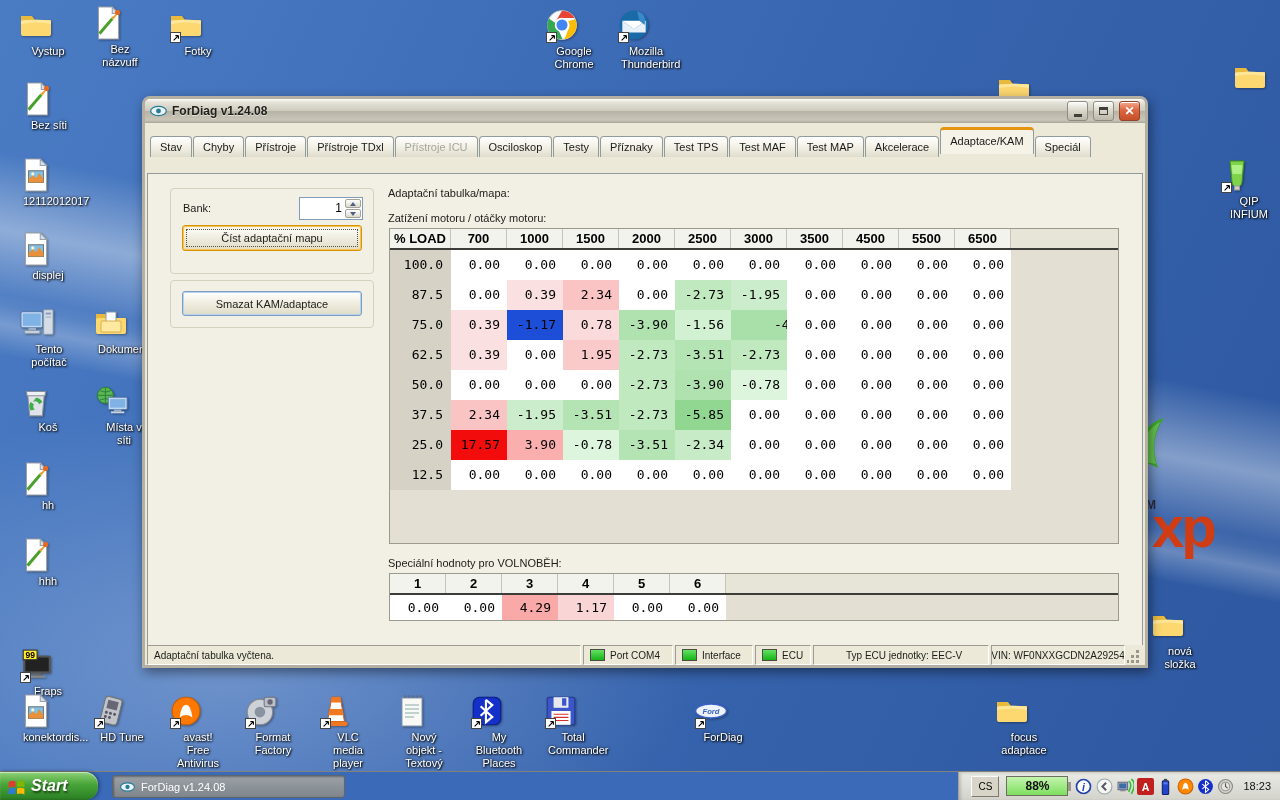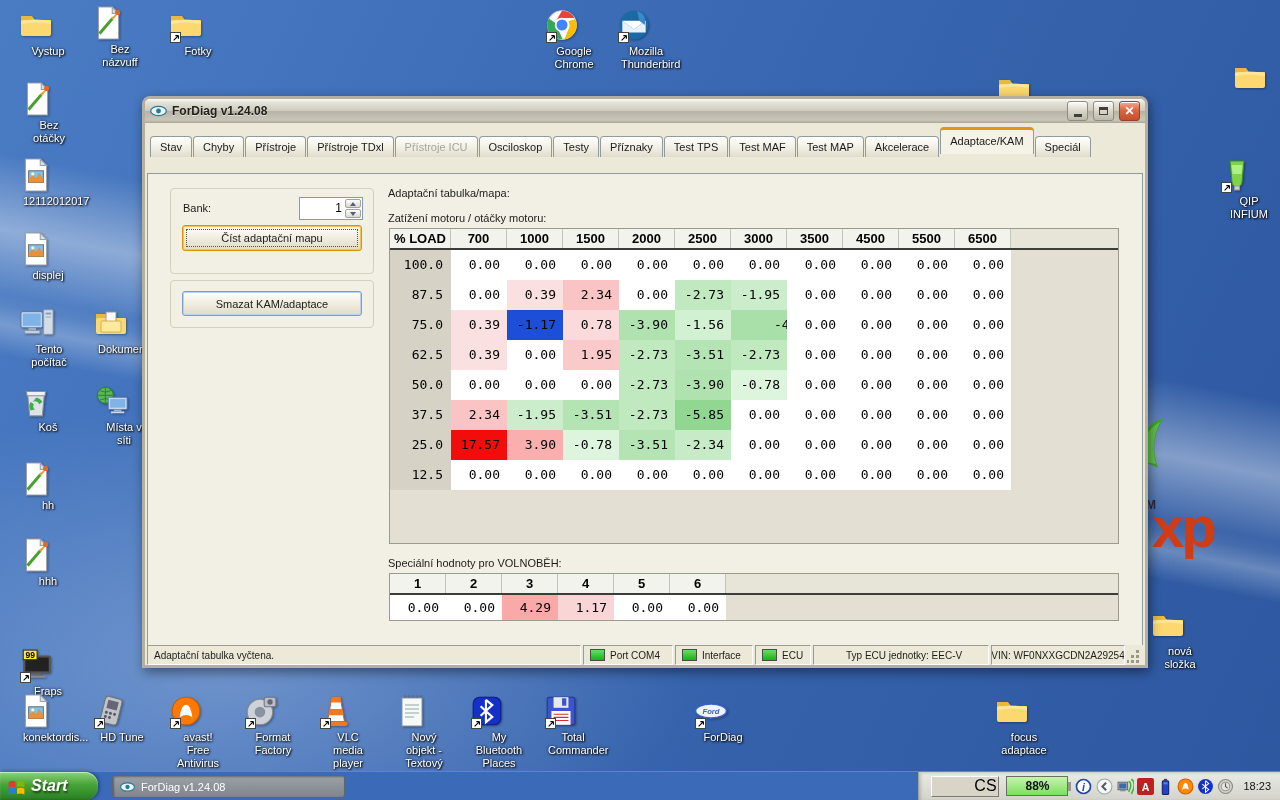--- a/index.html
+++ b/index.html
@@ -126,21 +126,21 @@
     text-shadow:1px 2px 2px rgba(0,0,0,.55);padding-right:6px;}
   .task-btn{position:absolute;left:112px;top:3px;width:233px;height:23px;border-radius:3px;cursor:pointer;
     background:linear-gradient(#9ba1a7,#7e858b);border:1px solid #5e656b;box-sizing:border-box;
     display:flex;align-items:center;gap:6px;padding:0 7px;color:#fff;font-size:11px;
     box-shadow:inset 1px 1px 2px rgba(0,0,0,.35);}
   .task-btn .win-ico{width:15px;height:10px;flex:none;}
   .tray{position:absolute;right:0;top:0;height:28px;display:flex;align-items:center;gap:4px;
     padding:0 9px 0 12px;background:linear-gradient(#ebebe6,#d3d3cc);border-left:1px solid #a3a39b;
     box-shadow:inset 2px 1px 3px rgba(0,0,0,.16);}
   .cs-box{width:26px;height:19px;background:#d8d4c8;border:1px solid;border-color:#fff #7d7b70 #7d7b70 #fff;
-    font-size:16px;display:flex;align-items:center;justify-content:center;cursor:pointer;padding-left:40px;}
+    font-size:10px;display:flex;align-items:center;justify-content:center;cursor:pointer;}
   .battery{width:62px;height:20px;background:linear-gradient(#c4f4ae,#7ddf5e);border:1px solid #6f6d60;
     box-sizing:border-box;display:flex;align-items:center;justify-content:center;font-weight:bold;
     font-size:12px;color:#111;position:relative;margin:0 3px;}
   .battery::after{content:"";position:absolute;right:-4px;top:5px;width:3px;height:9px;background:#9a988c;}
   .tray-icon{width:17px;height:17px;cursor:pointer;}
   .tray-icon svg{width:100%;height:100%;}
   .clock{font-size:11px;color:#111;margin-left:5px;}
 </style>
 </head>
 <body>
@@ -227,21 +227,21 @@
       </div>
       <div class="desk-icon" style="left: 0px; top: 82px;">
         <div class="icon-gfx"><svg viewBox="0 0 32 32">
             <path d="M7 1h13l6 6v24H7z" fill="#fff" stroke="#9aa0a8"></path>
             <path d="M20 1l6 6h-6z" fill="#cfe0f0" stroke="#9aa0a8"></path>
             <path d="M9 27L21 13l-2-2L7 25z" fill="#4aa02c"></path>
             <path d="M21 13l6-8-8 6z" fill="#f0a030"></path>
             <circle cx="25" cy="6" r="2.4" fill="#e86820"></circle>
           </svg></div>
         <div class="icon-label">
-          <div>Bez otáčky</div>
+          <div>Bez síti</div>
         </div>
       </div>
       <div class="desk-icon" style="left: -1px; top: 158px;">
         <div class="icon-gfx"><svg viewBox="0 0 32 32">
             <path d="M6 1h14l6 6v24H6z" fill="#fff" stroke="#9aa0a8"></path>
             <path d="M20 1l6 6h-6z" fill="#cfe0f0" stroke="#9aa0a8"></path>
             <rect x="9" y="12" width="14" height="11" fill="#7ec0e8" stroke="#777"></rect>
             <path d="M9 20l4-4 3 3 3-5 4 6v3H9z" fill="#e8903a"></path>
             <circle cx="13" cy="15" r="1.5" fill="#fff7c0"></circle>
           </svg></div>

